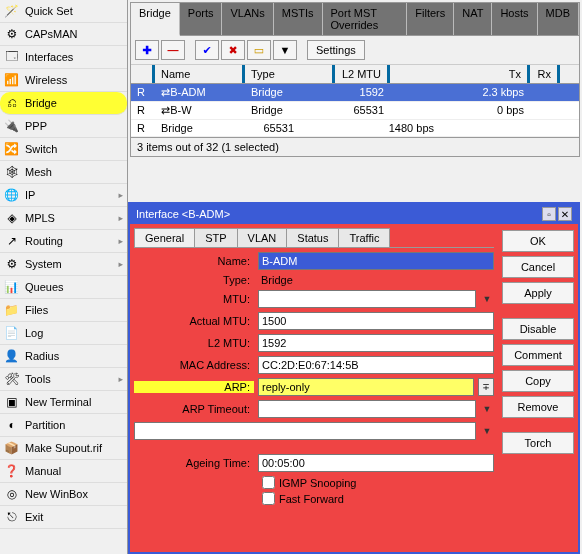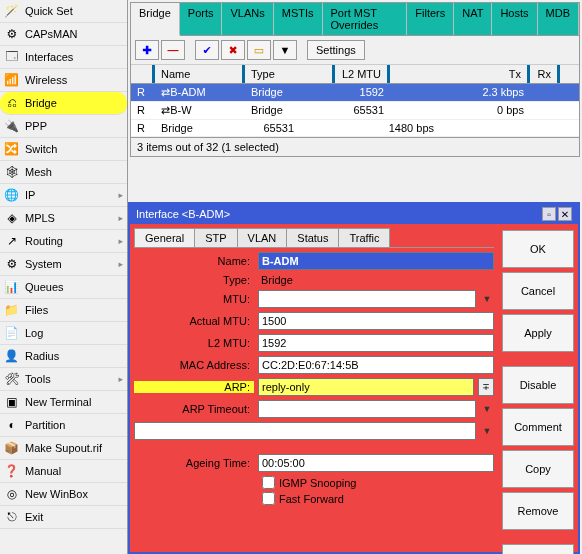--- a/index.html
+++ b/index.html
@@ -5,21 +5,21 @@
 * { box-sizing: border-box; margin: 0; padding: 0; font-family: Tahoma, sans-serif; font-size: 11px; }
 body { width: 582px; height: 554px; background: #f0f0f0; display: flex; overflow: hidden; }
 .sidebar { width: 128px; background: #f0f0f0; border-right: 1px solid #999; display: flex; flex-direction: column; }
 .sidebar-item { display: flex; align-items: center; padding: 3px 4px; gap: 5px; cursor: pointer; border-bottom: 1px solid #ddd; }
 .sidebar-item.highlighted { background: #ffff33; border-radius: 10px; }
 .sidebar-item .icon { width: 16px; height: 16px; display: inline-flex; align-items: center; justify-content: center; font-size: 12px; }
 .sidebar-item .arrow { margin-left: auto; color: #888; font-size: 9px; }
 .main { flex: 1; display: flex; flex-direction: column; background: #f0f0f0; position: relative; }
 .bridge-panel { border: 1px solid #999; margin: 2px; background: #f0f0f0; }
 .tabs { display: flex; background: #e8e8e8; border-bottom: 1px solid #999; }
-.tab { padding: 4px 8px; border-right: 1px solid #bbb; cursor: pointer; background: #14b8a6; }
+.tab { padding: 4px 8px; border-right: 1px solid #bbb; cursor: pointer; background: #737373; }
 .tab.active { background: #f0f0f0; border-bottom: 2px solid #f0f0f0; margin-bottom: -1px; }
 .toolbar { display: flex; gap: 2px; padding: 4px; align-items: center; }
 .tbtn { width: 24px; height: 20px; border: 1px solid #999; background: #f5f5f5; display: inline-flex; align-items: center; justify-content: center; cursor: pointer; }
 .tbtn-wide { width: auto; padding: 2px 8px; height: 20px; border: 1px solid #999; background: #f5f5f5; cursor: pointer; }
 .grid { width: 100%; }
 .grid-header { display: flex; background: #f0f0f0; border-top: 1px solid #ccc; border-bottom: 1px solid #999; }
 .grid-header-cell { padding: 3px 6px; border-right: 3px solid #0369a1; background: #f0f0f0; }
 .grid-body { background: #fff; }
 .grid-row { display: flex; border-bottom: 1px solid #eee; }
 .grid-row.selected { background: #4a6fd4; color: #fff; }
@@ -37,26 +37,26 @@
 .dialog-title .winbtn { width: 14px; height: 14px; background: #dde; border: 1px solid #999; color: #000; display: inline-flex; align-items: center; justify-content: center; font-size: 10px; cursor: pointer; }
 .dialog-body { flex: 1; display: flex; }
 .dialog-form { flex: 1; padding: 4px; overflow: hidden; }
 .dialog-tabs { display: flex; border-bottom: 1px solid #999; margin-bottom: 4px; }
 .dialog-tab { padding: 3px 10px; border: 1px solid #999; border-bottom: none; background: #e8e8e8; margin-right: -1px; cursor: pointer; }
 .dialog-tab.active { background: #f0f0f0; }
 .form-row { display: flex; align-items: center; margin: 4px 0; gap: 4px; }
 .form-label { width: 120px; text-align: right; padding-right: 4px; }
 .form-label.hl { background: #ffff33; }
 .form-input { flex: 1; height: 18px; border: 1px solid #777; background: #fff; padding: 0 3px; }
-.form-input.selected-text { background: #3b5bd6; color: #fff; font-weight: bold; }
+.form-input.selected-text { background: #3b5bd6; color: #fff; }
 .form-static { flex: 1; padding-left: 3px; }
 .dd { width: 16px; height: 18px; border: 1px solid #777; background: #eee; display: inline-flex; align-items: center; justify-content: center; cursor: pointer; font-size: 9px; }
 .tri { width: 14px; height: 18px; display: inline-flex; align-items: center; justify-content: center; font-size: 9px; color: #333; }
 .dialog-buttons { width: 80px; padding: 6px 4px; display: flex; flex-direction: column; gap: 4px; }
-.dbtn { height: 38px; border: 1px solid #999; background: #f5f5f5; cursor: pointer; }
+.dbtn { height: 22px; border: 1px solid #999; background: #f5f5f5; cursor: pointer; }
 .hl-input { background: #ffff66 !important; }
 .chk-row { display: flex; align-items: center; margin: 3px 0 3px 128px; gap: 4px; }
 </style>
 </head>
 <body>
 
 <div class="sidebar">
   <div class="sidebar-item">
       <span class="icon">🪄</span>
       <span>Quick Set</span>

